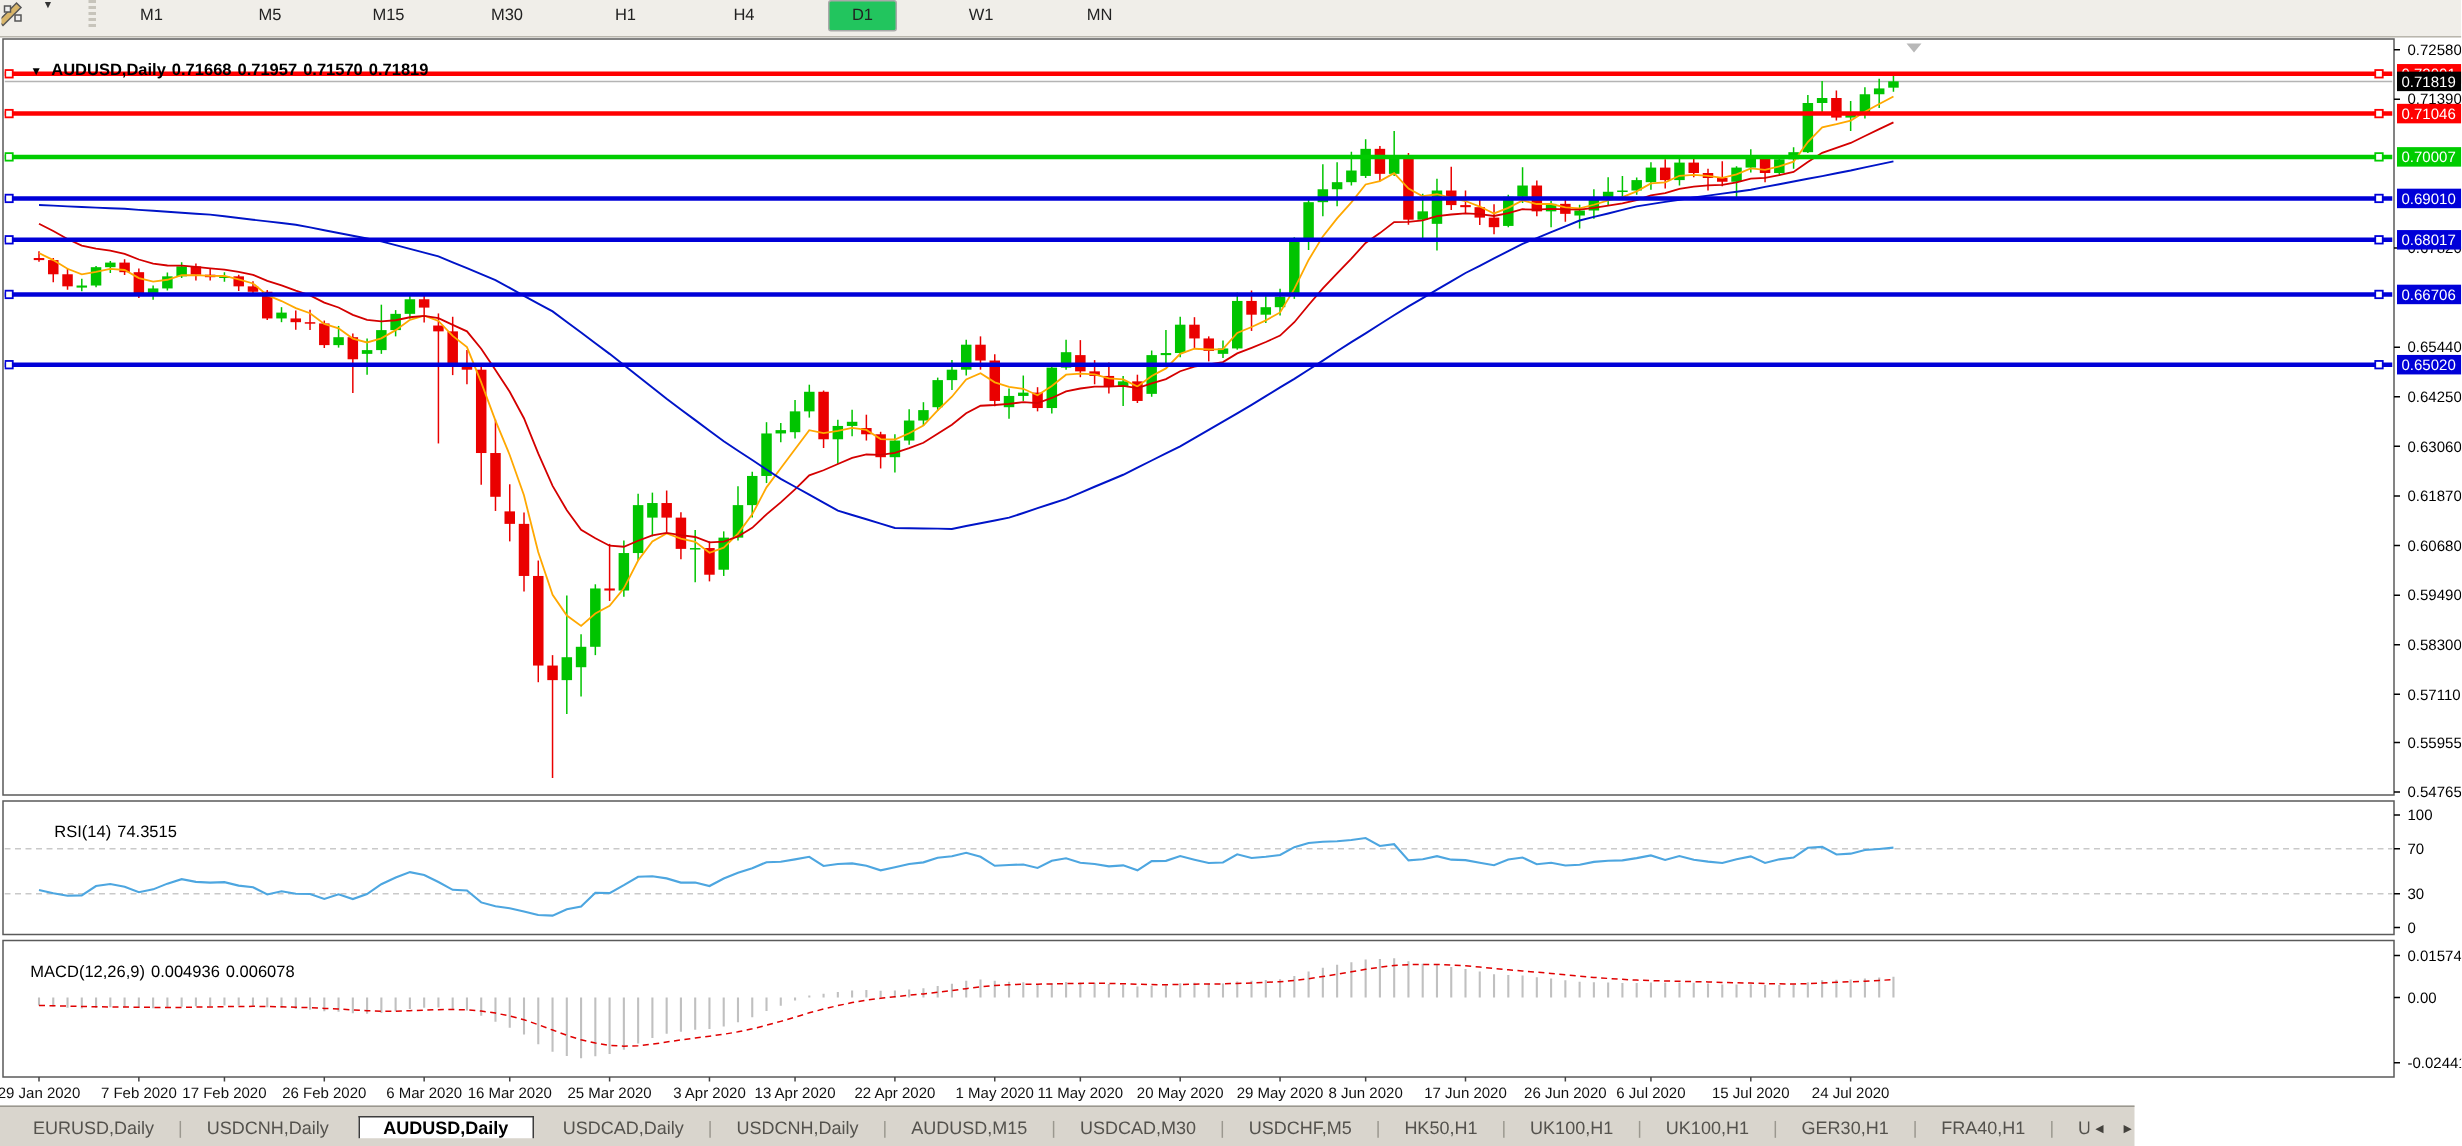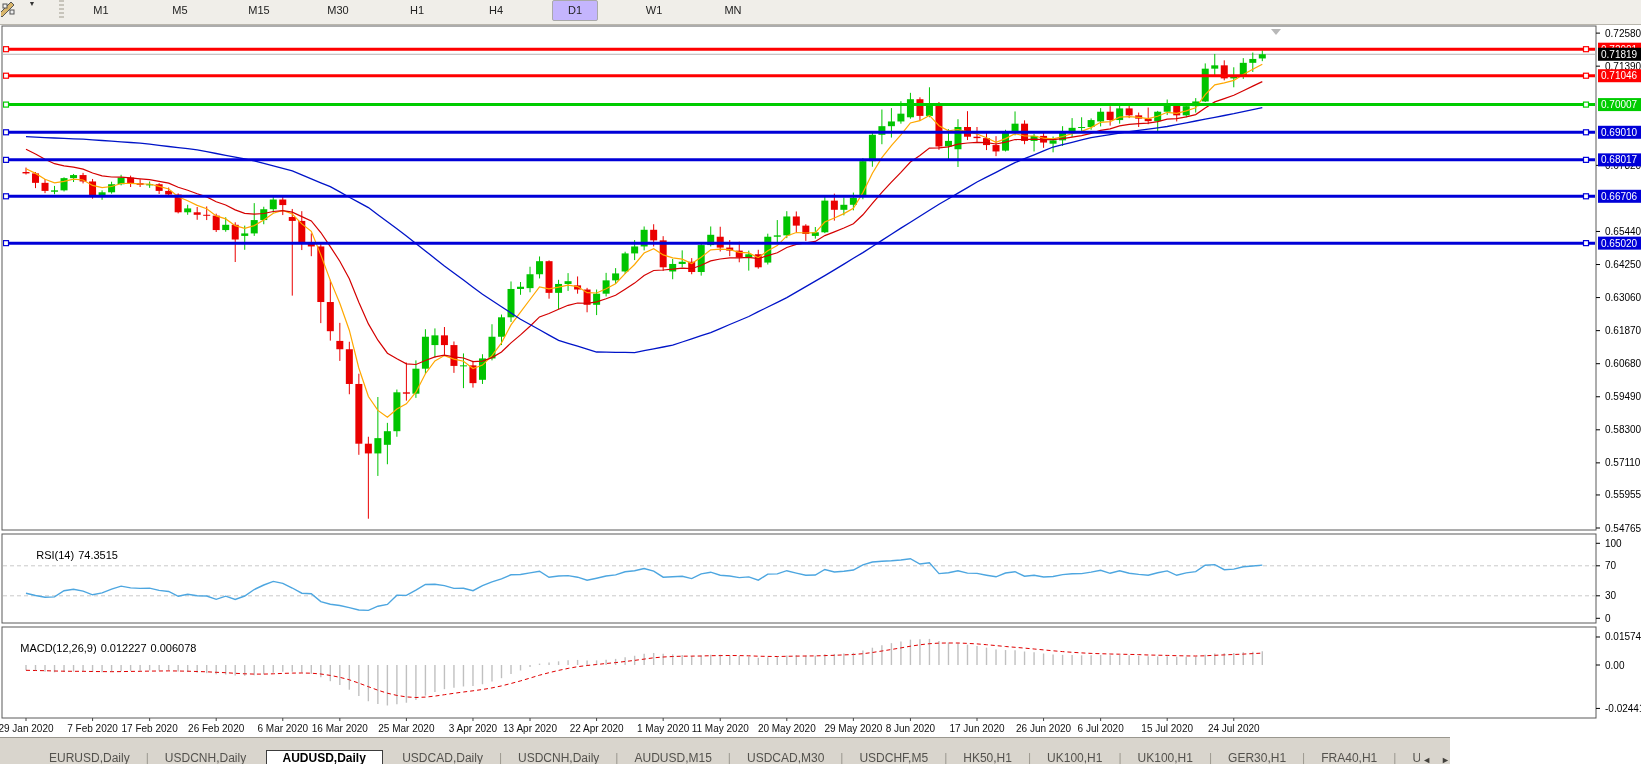--- a/index.html
+++ b/index.html
@@ -7,29 +7,29 @@
        font-family:"Liberation Sans",sans-serif;background:#ffffff;}
   
   .toolbar{position:absolute;left:0;top:0;width:1641px;height:24px;
            background:#f0eee9;border-bottom:1px solid #b9b6ad;display:flex;align-items:flex-start;}
   .tool-icon{width:20px;height:18px;margin-left:1px;position:relative;}
   .caret{font-size:7px;color:#333;margin-left:4px;width:14px;text-align:center;}
   .grip{width:5px;height:18px;margin:0 14px 0 20px;
         background:repeating-linear-gradient(to bottom,#c7c4bb 0 2px,#f0eee9 2px 4px);}
   .tfbtn{width:44px;margin-right:33px;height:19px;line-height:19px;text-align:center;
          font-size:11px;color:#222;border:1px solid transparent;border-radius:2px;cursor:default;}
-  .tfbtn.active{background:#c4b5fd;border:1px solid #a9a9a9;}
+  .tfbtn.active{background:#22c55e;border:1px solid #a9a9a9;}
   
   .paneltitle{position:absolute;font-size:11px;color:#000;white-space:pre;z-index:5;}
   .paneltitle span{margin-right:4px;}
   #maintitle{font-weight:700;}
   #maintitle .ct-caret{font-size:8px;margin-right:6px;}
   
   .tabbar{position:absolute;left:0;top:737px;width:1423px;height:27px;background:#d9d5cd;
-          border-top:1px solid #9a978f;display:flex;align-items:flex-end;padding-left:27px;}
+          border-top:1px solid #9a978f;display:flex;align-items:center;}
   .tabs{display:flex;align-items:stretch;overflow:hidden;width:1600px;padding-left:6px;}
   .tab{display:flex;align-items:center;padding:0 16px;font-size:12px;color:#54524d;
        white-space:nowrap;cursor:default;}
   .tab.active{background:#ffffff;border:1px solid #3c3c3c;border-bottom:none;
               color:#000;font-weight:700;margin-top:0px;}
   .tabdiv{display:flex;align-items:center;color:#9b988f;font-size:12px;}
   .tab-arrows{display:flex;align-items:center;gap:10px;font-size:9px;color:#44423d;
               margin-left:2px;}
   svg text{font-family:"Liberation Sans",sans-serif;}
 </style>
@@ -606,25 +606,28 @@
         <text x="1043.57" y="732" text-anchor="middle">26 Jun 2020</text>
         <line x1="1100.6299999999999" x2="1100.6299999999999" y1="718" y2="721" stroke="#444"></line>
         <text x="1100.6299999999999" y="732" text-anchor="middle">6 Jul 2020</text>
         <line x1="1167.2" x2="1167.2" y1="718" y2="721" stroke="#444"></line>
         <text x="1167.2" y="732" text-anchor="middle">15 Jul 2020</text>
         <line x1="1233.77" x2="1233.77" y1="718" y2="721" stroke="#444"></line>
         <text x="1233.77" y="732" text-anchor="middle">24 Jul 2020</text>
       </g>
     </svg>
 
+  <div id="maintitle" class="paneltitle" style="left:8px;top:29px;">
+    <span class="ct-caret">▼</span><span>AUDUSD,Daily</span><span>0.71668</span><span>0.71957</span><span>0.71570</span><span>0.71819</span>
+  </div>
   <div class="paneltitle" style="left:24px;top:537px;">
     <span>RSI(14)</span><span>74.3515</span>
   </div>
   <div class="paneltitle" style="left:8px;top:630px;">
-    <span>MACD(12,26,9)</span><span>0.012227</span><span>0.006078</span>
+    <span>MACD(12,26,9)</span><span>0.004936</span><span>0.006078</span>
   </div>
 
   <div class="tabbar">
     <div class="tabs" id="tabs">
         <div class="tab">EURUSD,Daily</div>
         <div class="tabdiv">|</div>
         <div class="tab">USDCNH,Daily</div>
         <div class="tabdiv">&nbsp;</div>
         <div class="tab active">AUDUSD,Daily</div>
         <div class="tabdiv">&nbsp;</div>

